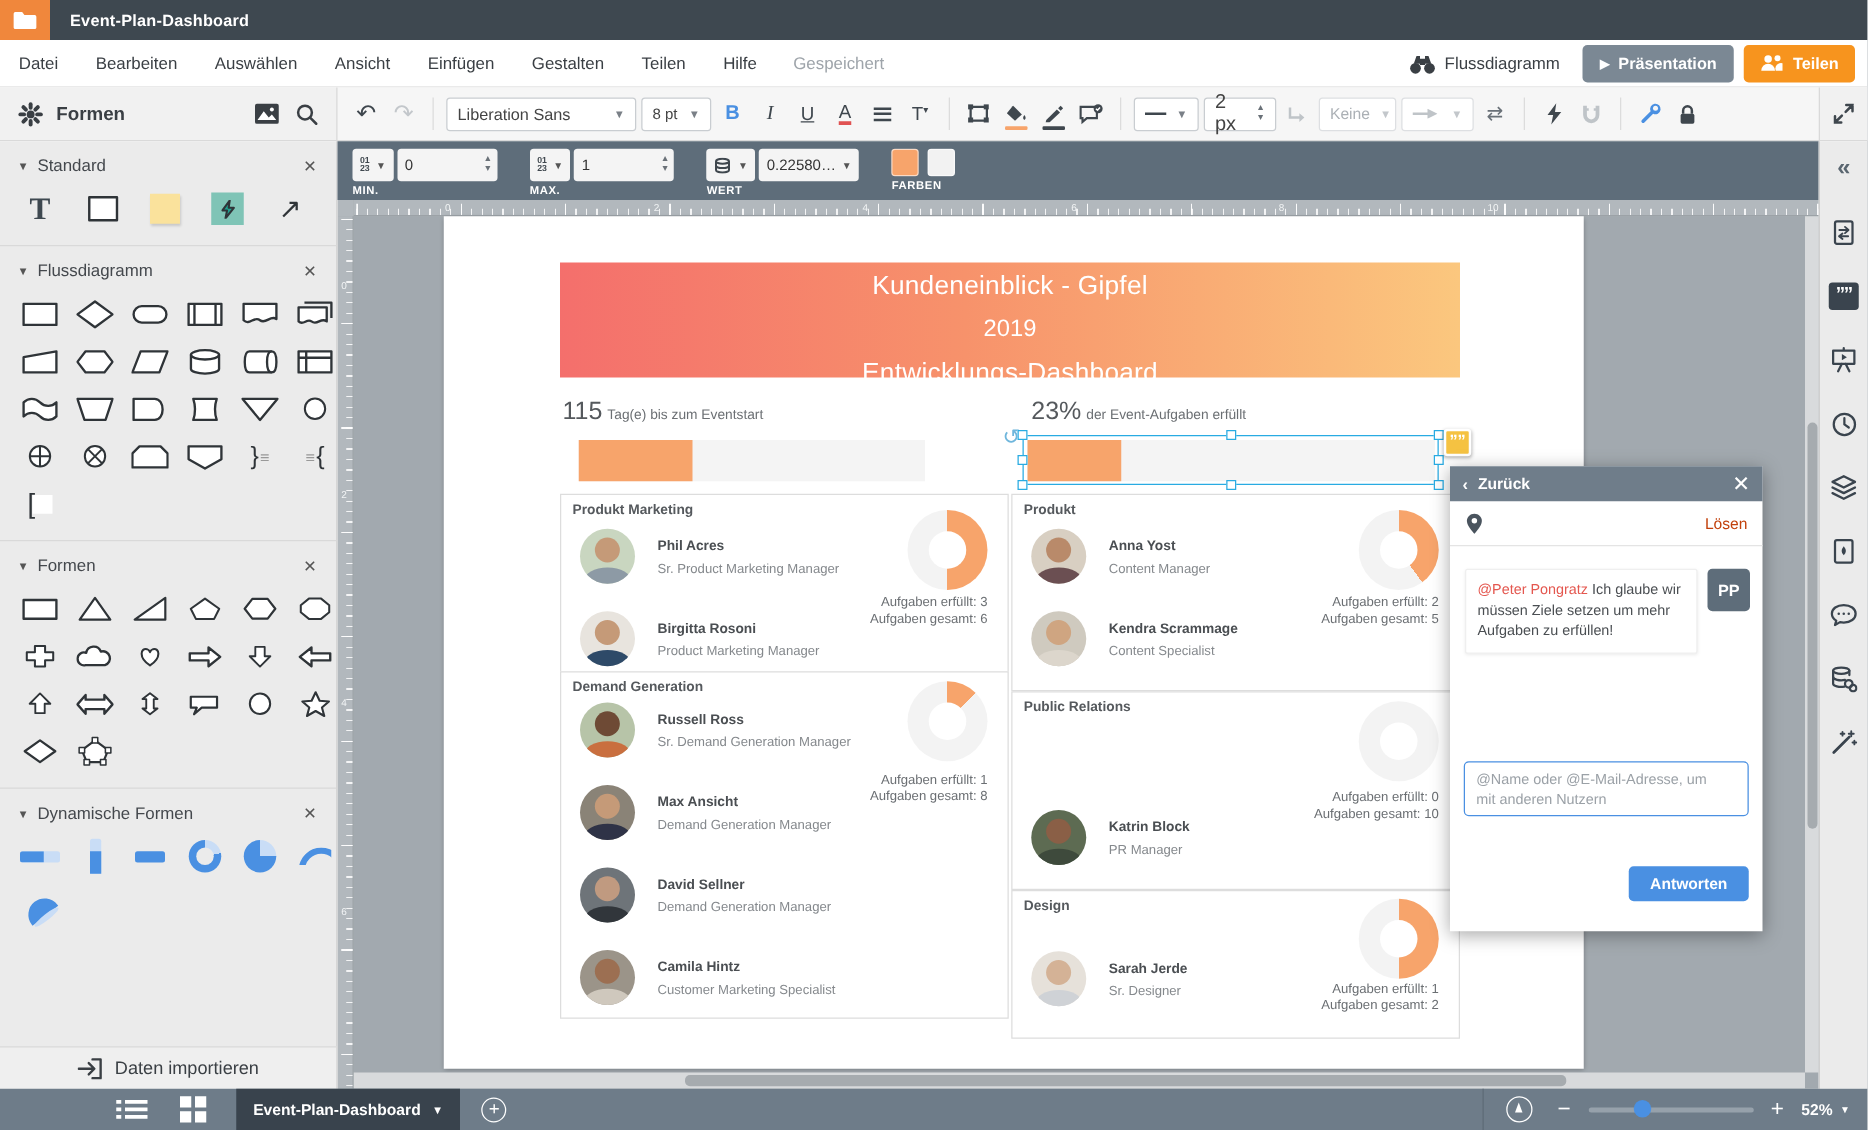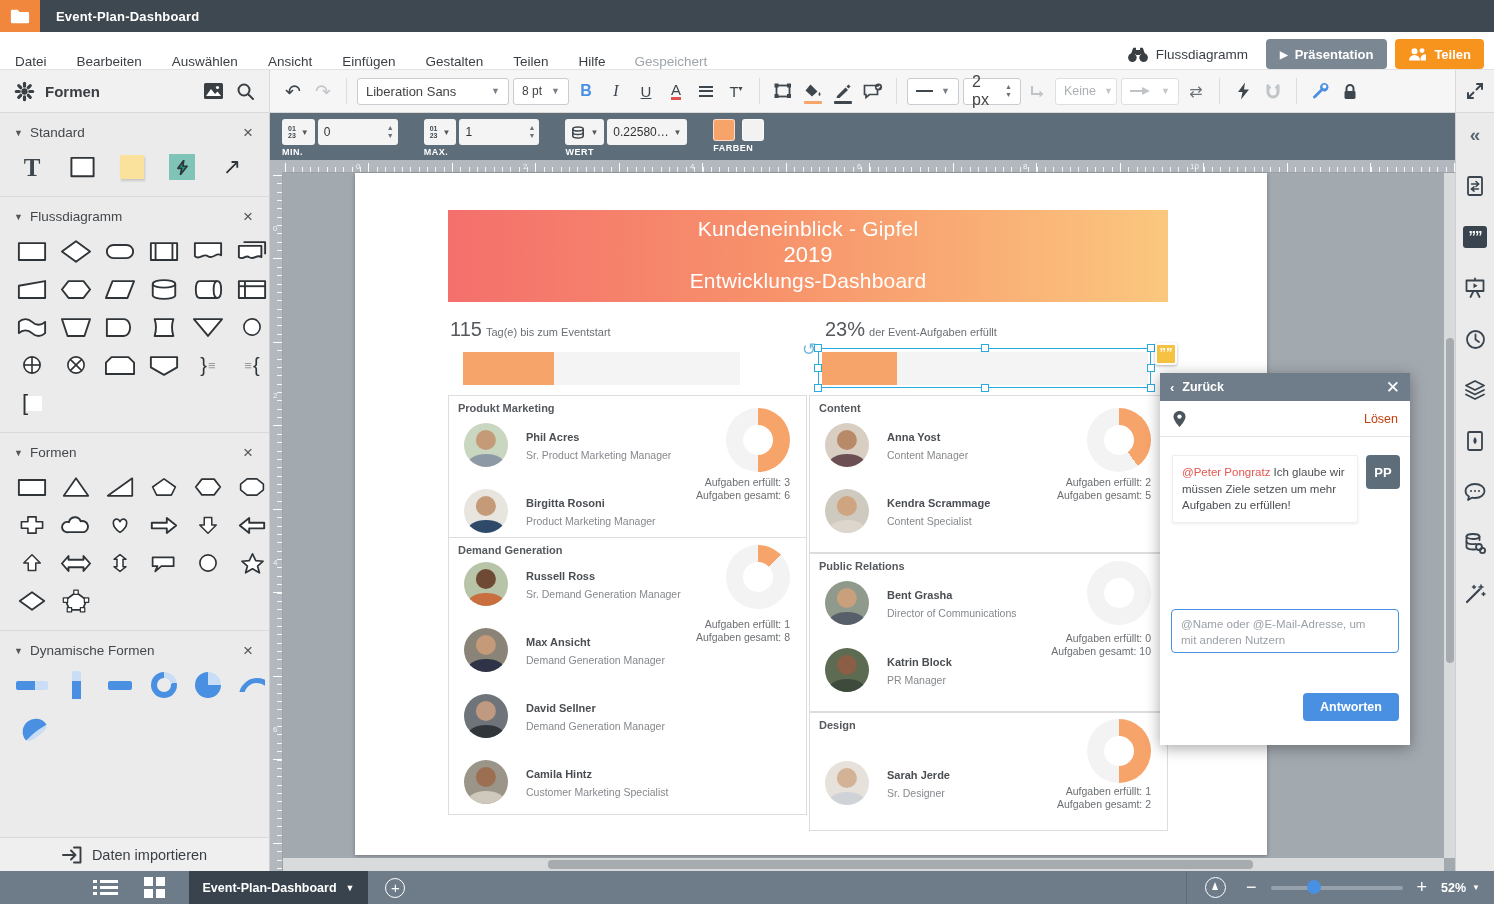--- a/index.html
+++ b/index.html
@@ -4,21 +4,21 @@
 <style>
   *{margin:0;padding:0;box-sizing:border-box}
   html,body{width:1494px;height:904px;overflow:hidden}
   body{font-family:"Liberation Sans",sans-serif;background:#fff;position:relative;color:#3f474e}
   svg{display:block}
   
   .titlebar{position:absolute;left:0;top:0;width:1494px;height:32px;background:#3E4850;display:flex;align-items:center}
   .doc-icon{width:40px;height:32px;background:#F0873C;display:flex;align-items:center;justify-content:center;flex:none}
   .titlebar .title{color:#fff;font-size:13px;font-weight:bold;margin-left:16px;letter-spacing:.2px}
   
-  .menubar{position:absolute;left:0;top:32px;width:1494px;height:38px;background:#fff;border-bottom:1px solid #E3E3E3;display:flex;align-items:flex-end;font-size:13.5px}
+  .menubar{position:absolute;left:0;top:32px;width:1494px;height:38px;background:#fff;border-bottom:1px solid #E3E3E3;display:flex;align-items:center;font-size:13.5px}
   .menubar .mitem{padding:0 15px;color:#3a3f44;cursor:pointer}
   .menubar .saved{color:#9EA4AA;margin-left:14px}
   .menubar .right{margin-left:auto;display:flex;align-items:center;margin-right:10px}
   .featsearch{display:flex;align-items:center;gap:7px;color:#3a3f44;margin-right:18px;cursor:pointer}
   .btn-present{background:#7B8894;color:#fff;border-radius:4px;height:30px;padding:0 14px;display:flex;align-items:center;gap:7px;font-size:13px;font-weight:bold;cursor:pointer;margin-right:8px}
   .btn-present .tri{font-size:10px}
   .btn-share{background:#F7941E;color:#fff;border-radius:4px;height:30px;padding:0 13px;display:flex;align-items:center;gap:7px;font-size:13px;font-weight:bold;cursor:pointer}
   
   .toolrow{position:absolute;left:0;top:70px;width:1494px;height:43px;background:#F6F6F6;border-bottom:1px solid #D9D9D9;display:flex}
   .panel-head{width:270px;height:100%;display:flex;align-items:center;padding:0 14px;border-right:1px solid #D9D9D9;background:#F1F1F1}
@@ -103,21 +103,21 @@
     background:repeating-linear-gradient(180deg,rgba(255,255,255,.85) 0 1px,transparent 1px 8.35px)}
   .vruler::after{content:"";position:absolute;top:2px;bottom:0;right:0;width:9px;
     background:repeating-linear-gradient(180deg,rgba(255,255,255,.95) 0 1px,transparent 1px 83.5px)}
   .rnum{position:absolute;color:#F2F4F5;font-size:8px;z-index:2}
   .corner{position:absolute;left:0;top:0;width:13px;height:13px;background:#B2B8BD}
   .page{position:absolute;left:85px;top:13px;width:912px;height:682px;background:#fff;box-shadow:0 1px 4px rgba(0,0,0,.3)}
   
   .banner{position:absolute;left:93px;top:37px;width:720px;height:92px;color:#fff;text-align:center;
     background:linear-gradient(90deg,#F46F6C 0%,#F7926B 45%,#FBC77E 100%);padding-top:7px}
   .banner .l1,.banner .l3{font-size:21px;letter-spacing:.2px}
-  .banner .l2{font-size:22px;margin:1px 0}
+  .banner .l2{font-size:19px;margin:12px 0}
   
   .stat-text{position:absolute;font-size:11px;color:#6b6f73}
   .stat-text b{font-size:20px;font-weight:normal;color:#55595d;margin-right:4px}
   .pbar{position:absolute;height:33px;background:#F4F4F4}
   .pbar i{display:block;height:100%;background:#F7A46B}
   
   .card{position:absolute;background:#fff;border:1px solid #DDDDDD}
   .card .cname{position:absolute;left:9px;top:6px;font-size:11px;font-weight:bold;color:#55595d}
   .member{position:absolute;left:15px;display:flex;align-items:center;gap:18px}
   .avatar{width:44px;height:44px;border-radius:50%;position:relative;overflow:hidden;background:var(--bg);flex:none}
@@ -875,21 +875,21 @@
         <span class="mrole">Sr. Product Marketing Manager</span></span>
       </div>
       <div class="donut" style="left: 277px; top: 12px; background: conic-gradient(rgb(247, 164, 107) 0deg, rgb(247, 164, 107) 50%, rgb(243, 243, 243) 0deg);"></div>
       <div class="dlabel" style="right:16px;top:80px">
         <div>Aufgaben erfüllt: 3</div>
         <div>Aufgaben gesamt: 6</div>
       </div>
     </div>
 
     <div class="card" style="left:454px;top:222px;width:359px;height:158px">
-      <span class="cname">Content</span>
+      <span class="cname">Produkt</span>
       <div class="member" style="top:27px">
         <span class="avatar" style="--bg:#d8cfc2;--skin:#b98a6a;--shirt:#6b4f52"></span>
         <span><span class="mname">Anna Yost</span><br>
         <span class="mrole">Content Manager</span></span>
       </div>
       <div class="member" style="top:93px">
         <span class="avatar" style="--bg:#cfcabf;--skin:#cfa581;--shirt:#dcd6cc"></span>
         <span><span class="mname">Kendra Scrammage</span><br>
         <span class="mrole">Content Specialist</span></span>
       </div>
@@ -924,25 +924,20 @@
       </div>
       <div class="donut" style="left: 277px; top: 7px; background: conic-gradient(rgb(247, 164, 107) 0deg, rgb(247, 164, 107) 12.5%, rgb(243, 243, 243) 0deg);"></div>
       <div class="dlabel" style="right:16px;top:80px">
         <div>Aufgaben erfüllt: 1</div>
         <div>Aufgaben gesamt: 8</div>
       </div>
     </div>
 
     <div class="card" style="left:454px;top:380px;width:359px;height:159px">
       <span class="cname">Public Relations</span>
-      <div class="member" style="top:27px">
-        <span class="avatar" style="--bg:#8f9a8c;--skin:#c9a07c;--shirt:#57606a"></span>
-        <span><span class="mname">Bent Grasha</span><br>
-        <span class="mrole">Director of Communications</span></span>
-      </div>
       <div class="member" style="top:94px">
         <span class="avatar" style="--bg:#5d6b52;--skin:#8a5f46;--shirt:#3e4a3c"></span>
         <span><span class="mname">Katrin Block</span><br>
         <span class="mrole">PR Manager</span></span>
       </div>
       <div class="donut" style="left: 277px; top: 7px; background: conic-gradient(rgb(247, 164, 107) 0deg, rgb(247, 164, 107) 0%, rgb(243, 243, 243) 0deg);"></div>
       <div class="dlabel" style="right:16px;top:78px">
         <div>Aufgaben erfüllt: 0</div>
         <div>Aufgaben gesamt: 10</div>
       </div>

